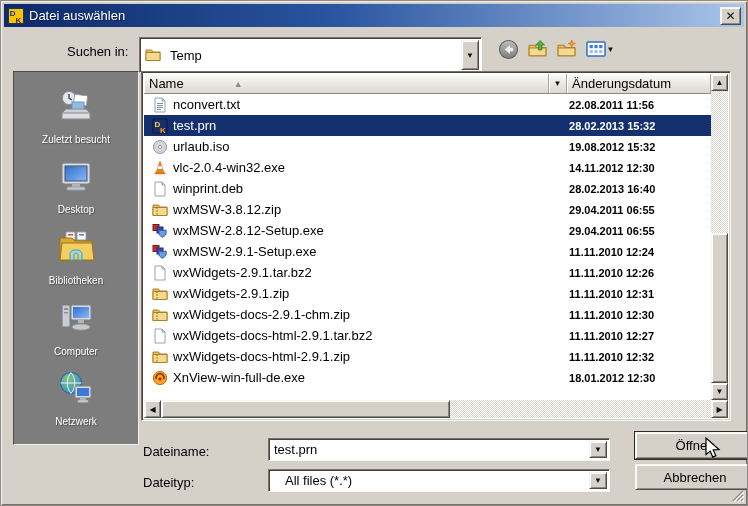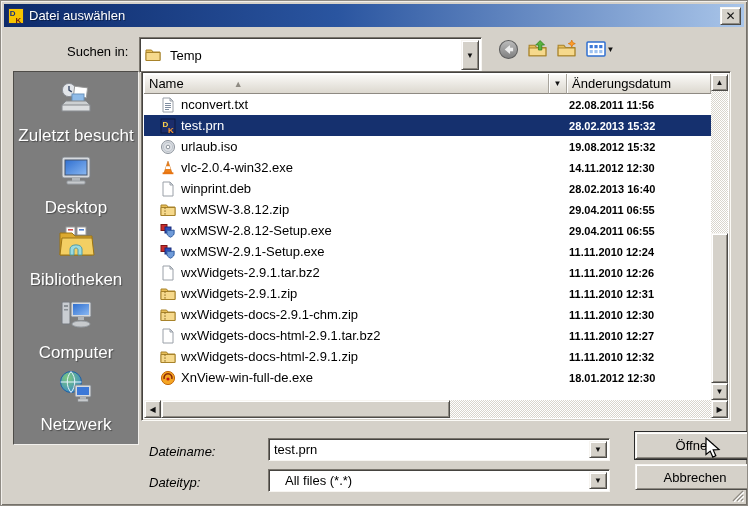--- a/index.html
+++ b/index.html
@@ -28,55 +28,55 @@
   .combo-btn{position:absolute;top:2px;right:2px;bottom:2px;width:18px;display:flex;align-items:center;justify-content:center;
     font-size:8px;color:#111;}
   .nav-toolbar{position:absolute;left:496px;top:37px;height:22px;display:flex;align-items:center;gap:7px;}
   .tool-btn{width:22px;height:22px;display:flex;align-items:center;justify-content:center;background:transparent;border:none;padding:0;}
   .view-caret{font-size:8px;color:#111;margin-left:1px;}
   
   .sidebar{position:absolute;left:12px;top:70px;width:126px;height:374px;background:#7d7d7d;
     border:1px solid;border-color:#4e4c48 #f2f0ec #f2f0ec #4e4c48;
     display:flex;flex-direction:column;justify-content:space-evenly;align-items:center;padding:2px 0;}
   .place{display:flex;flex-direction:column;align-items:center;width:100%;}
-  .place-label{color:#fff;font-size:17px;margin-top:11px;text-shadow:1px 1px 1px rgba(0,0,0,.4);}
+  .place-label{color:#fff;font-size:10px;margin-top:11px;text-shadow:1px 1px 1px rgba(0,0,0,.4);}
   
   .listbox{position:absolute;left:140px;top:70px;width:590px;height:350px;background:#fff;
     border:1px solid;border-color:#75716a #fbfaf6 #fbfaf6 #75716a;
     box-shadow:inset 1px 1px 0 #45433f, inset -1px -1px 0 #d5d1c9;}
   .list-grid{position:absolute;inset:2px;display:grid;grid-template-columns:1fr 17px;grid-template-rows:1fr 18px;}
   .list-content{grid-area:1/1;background:#fff;overflow:hidden;display:flex;flex-direction:column;}
   .lheader{display:flex;height:20px;flex:0 0 auto;}
   .hseg{background:linear-gradient(#fbfaf8,#dcd8cf);border-right:1px solid #a8a49c;border-bottom:1px solid #8e8a82;
     box-shadow:inset 1px 1px 0 #fff;display:flex;align-items:center;font-size:13px;color:#000;padding-left:5px;gap:41px;}
   .hseg.name{width:405px;}
   .hseg.drop{width:18px;justify-content:center;padding-left:0;font-size:8px;color:#111;}
   .hseg.date{width:148px;}
   .sort-arrow{font-size:9px;color:#8e8a82;margin-left:9px;}
   .rows{flex:1 1 auto;overflow:hidden;}
   .file-row{display:flex;height:21px;align-items:center;}
-  .file-row .cell-name{width:423px;display:flex;align-items:center;padding-left:16px;overflow:hidden;}
+  .file-row .cell-name{width:423px;display:flex;align-items:center;padding-left:8px;overflow:hidden;}
   .file-row .cell-name svg{flex:0 0 auto;}
   .file-row .fname{font-size:13px;color:#000;margin-left:5px;white-space:nowrap;}
   .file-row .cell-date{width:148px;font-size:11px;color:#000;padding-left:5px;white-space:nowrap;font-weight:bold;}
   .file-row.selected{background:#15306e;}
   .file-row.selected .fname,.file-row.selected .cell-date{color:#fff;}
   
   .checker{background-image:repeating-conic-gradient(#ffffff 0% 25%, #d9d5cc 25% 50%);background-size:2px 2px;}
   .vscroll{grid-area:1/2;display:flex;flex-direction:column;}
   .hscroll{grid-area:2/1/3/3;display:flex;}
   .sb-btn{flex:0 0 auto;display:flex;align-items:center;justify-content:center;font-size:8px;color:#111;}
   .vscroll .sb-btn{width:17px;height:17px;}
   .hscroll .sb-btn{width:17px;height:18px;}
   .vtrack{flex:1 1 auto;position:relative;}
   .vthumb{position:absolute;left:0;right:0;bottom:0;height:150px;}
   .htrack{flex:1 1 auto;position:relative;}
   .hthumb{position:absolute;top:0;bottom:0;left:0;width:289px;}
   
-  .fld-label{position:absolute;left:148px;font-size:13px;color:#000;font-style:italic;}
+  .fld-label{position:absolute;left:142px;font-size:13px;color:#000;}
   .combo2{position:absolute;left:267px;width:342px;height:23px;}
   .btn{position:absolute;left:634px;width:120px;font-size:13px;color:#000;display:flex;align-items:center;justify-content:center;}
   .btn.default{outline:1px solid #2a2a2a;}
   .resize-grip{position:absolute;right:3px;bottom:3px;width:13px;height:13px;}
   .cursor{position:absolute;left:704px;top:436px;width:18px;height:24px;pointer-events:none;}
 </style>
 </head>
 <body>
 
 <div id="dialog">

